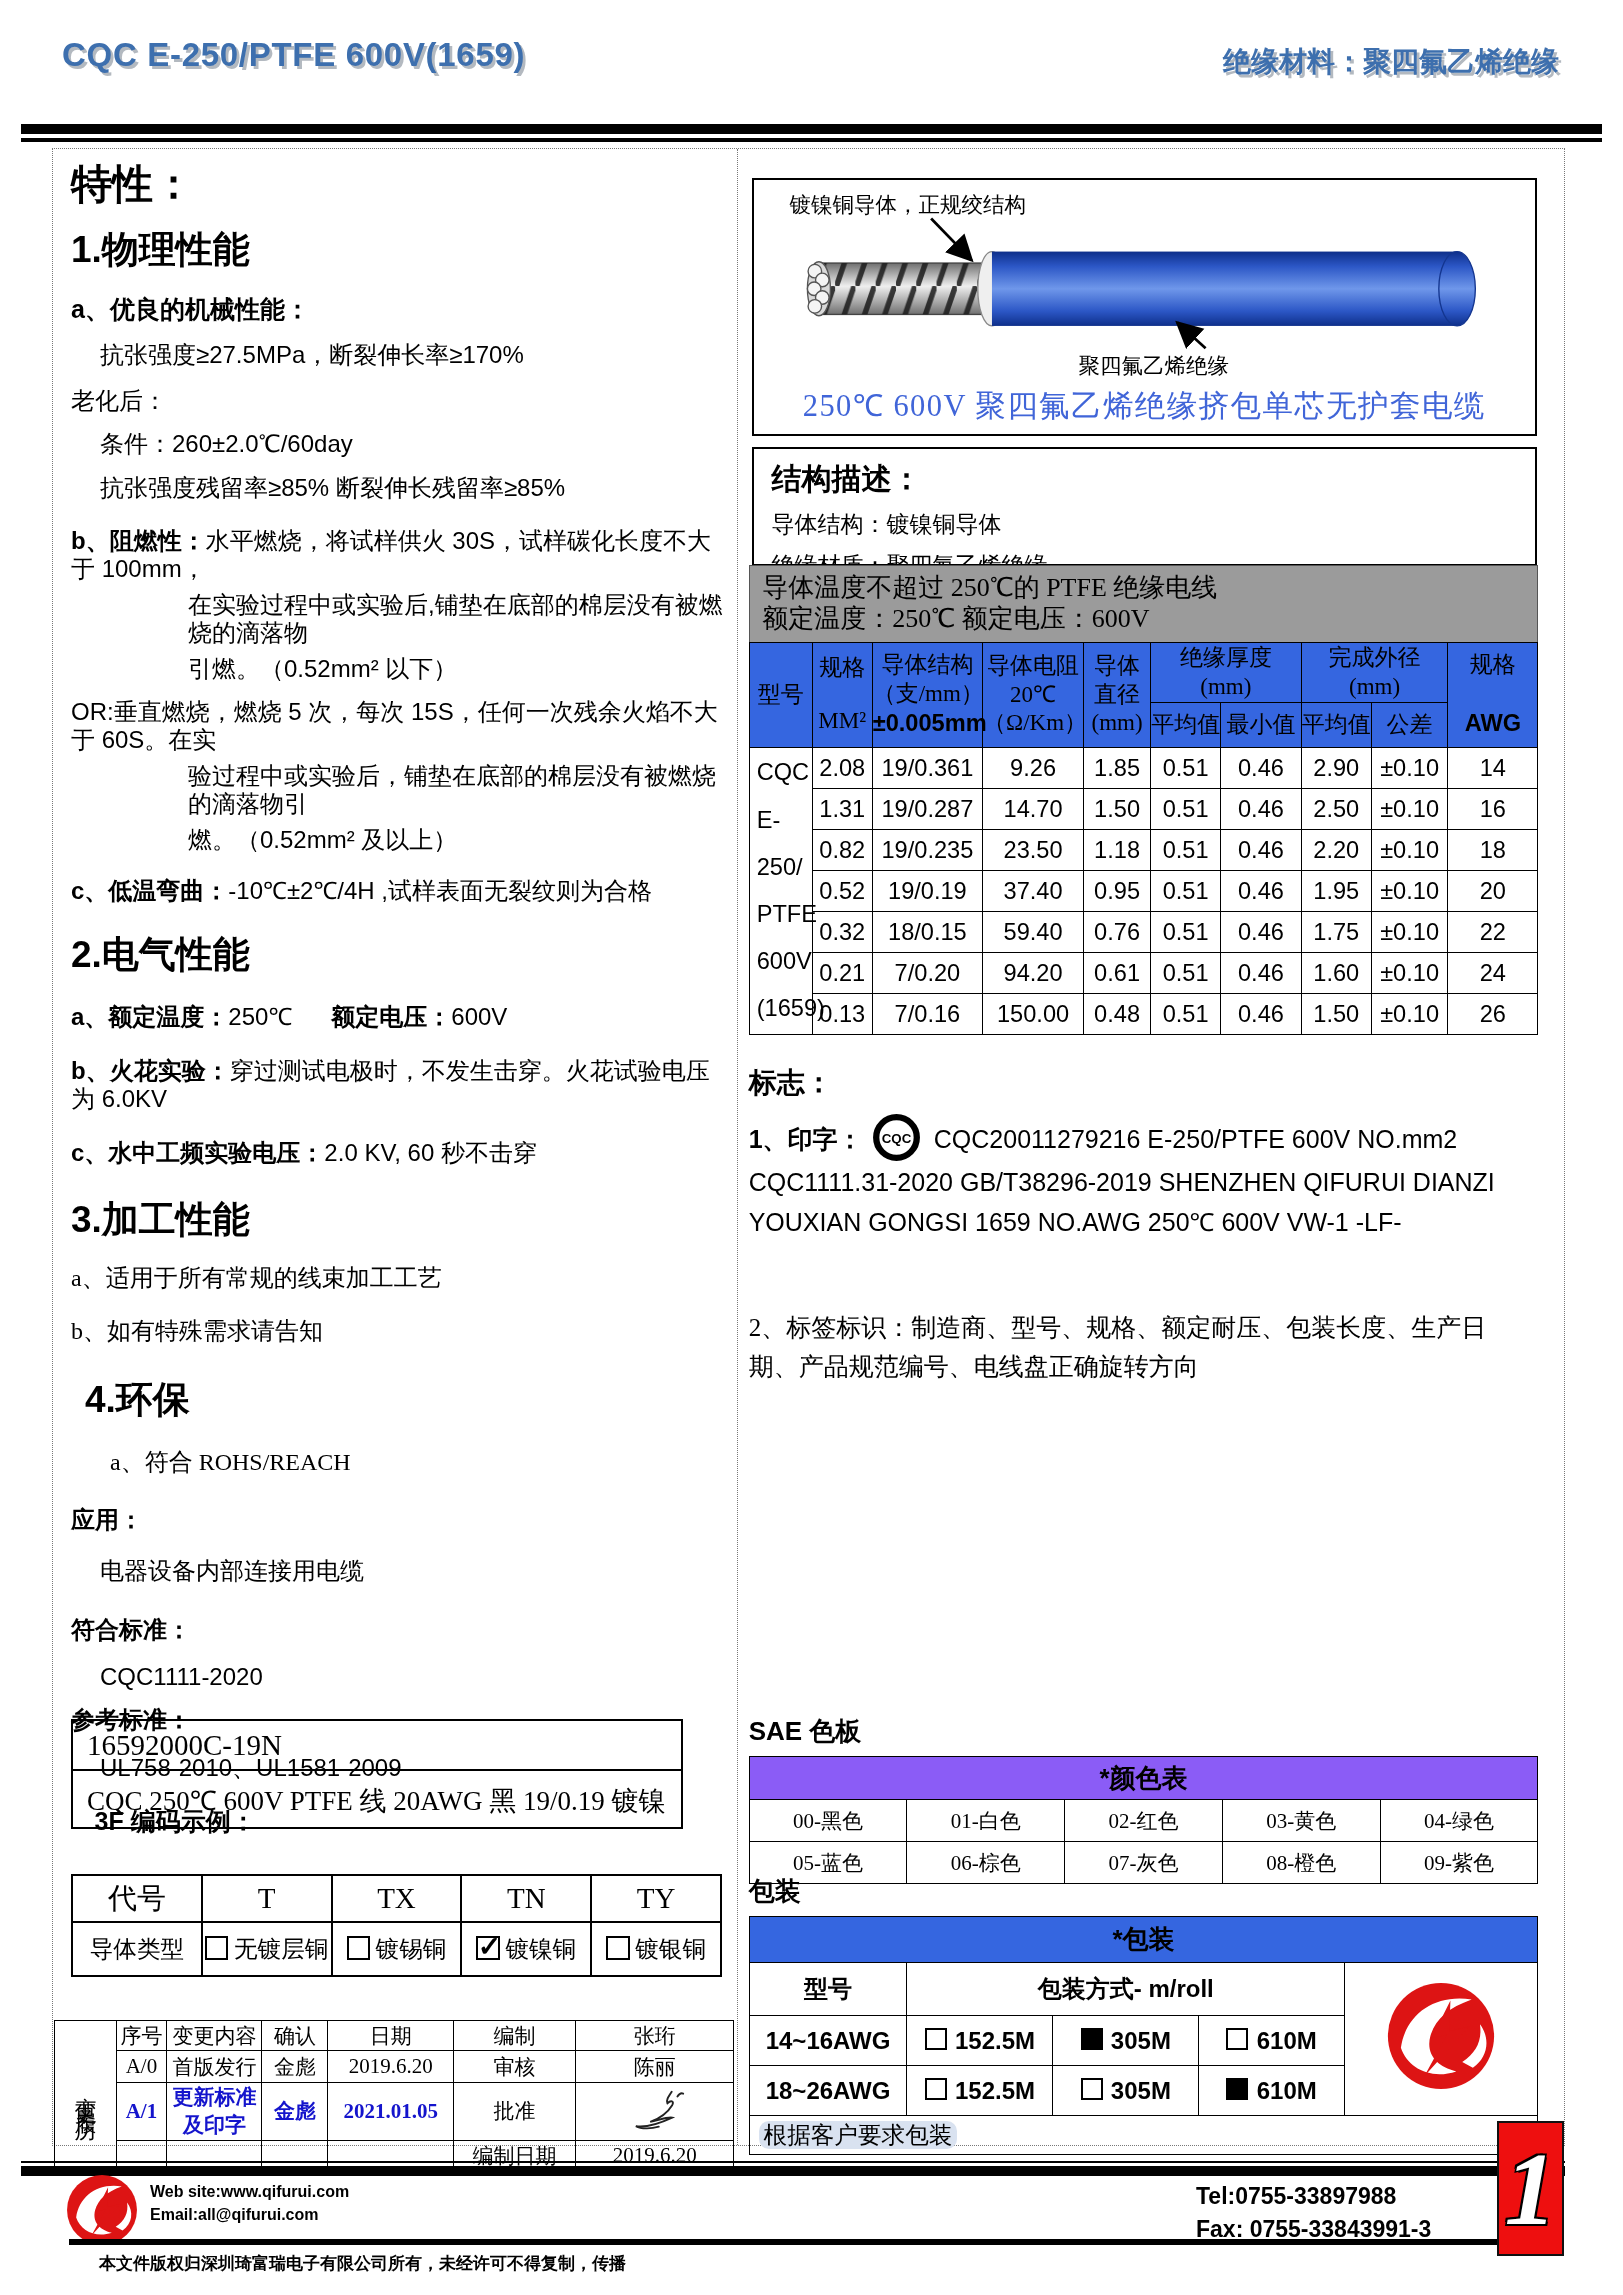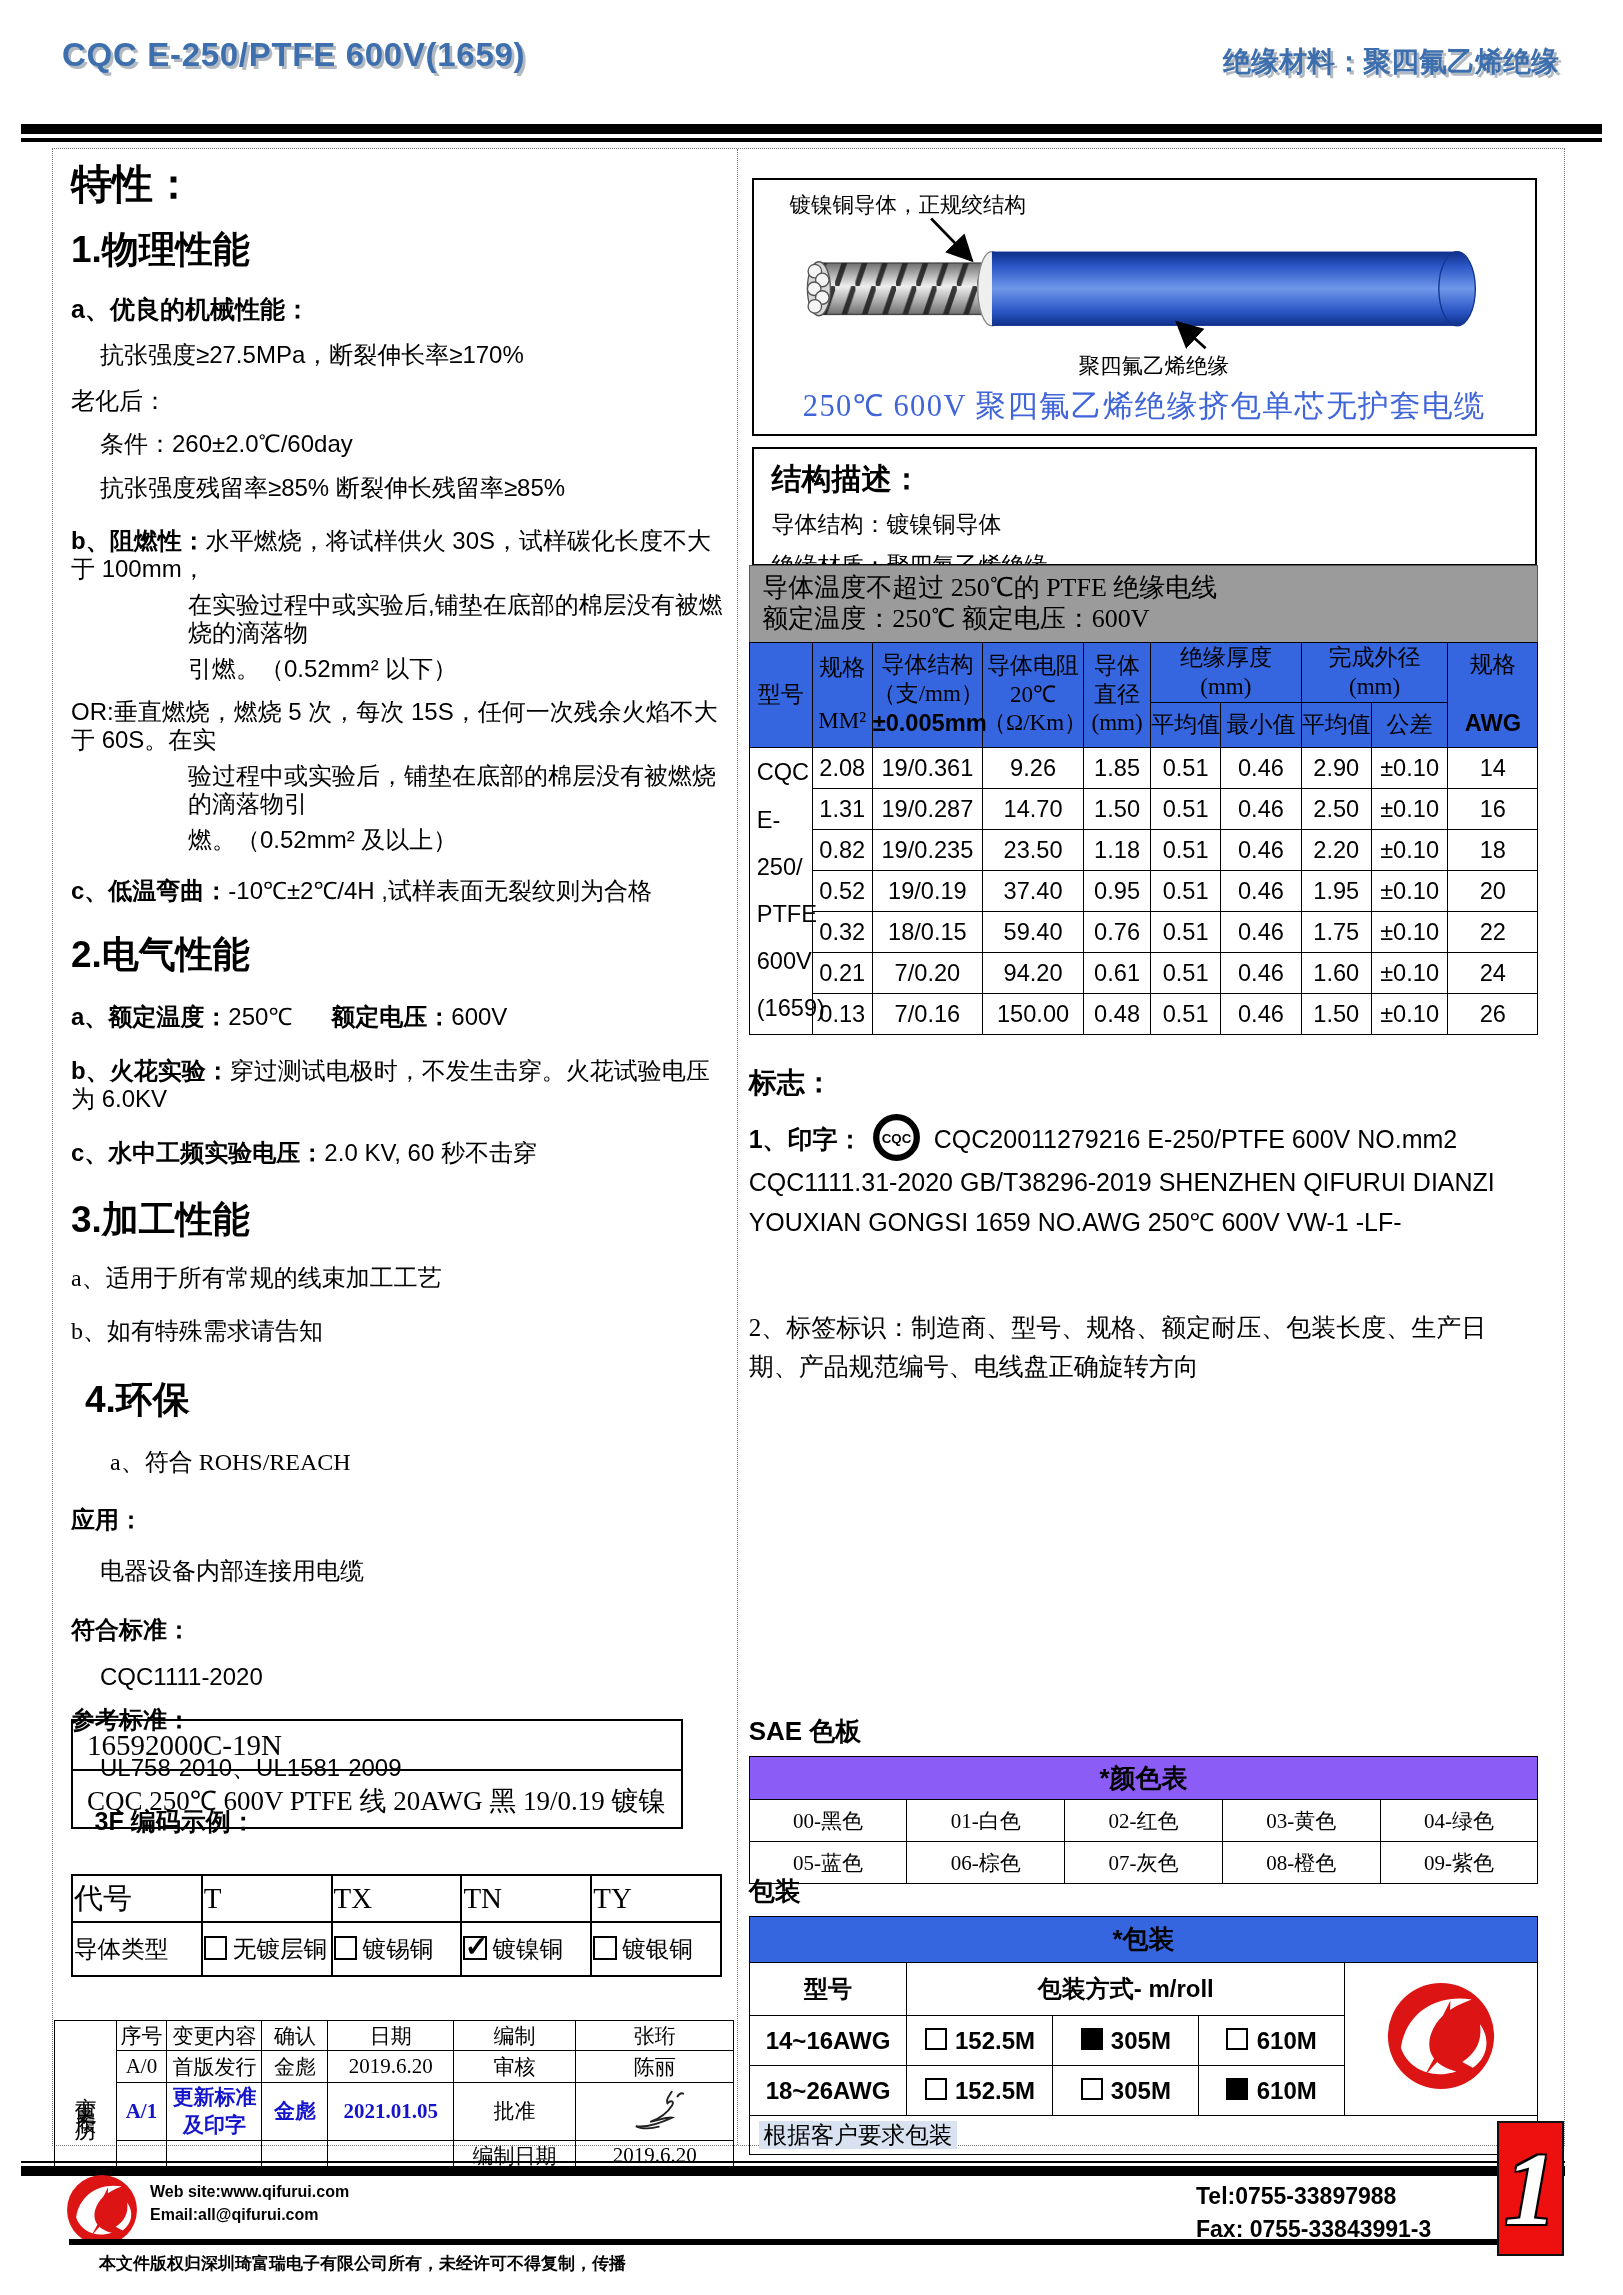--- a/index.html
+++ b/index.html
@@ -39,21 +39,21 @@
   .ind  { padding-left:29px; }
   .ind2 { padding-left:117px; }
   .b { font-weight:bold; }
   .gap { display:inline-block; width:39px; }
 
   .code-box { position:absolute; left:18px; top:1570px; width:608px; border:2.1px solid #000; }
   .code-box .row1 { font-size:29px; font-family:"Liberation Serif", serif; padding:8.3px 14px 7px; border-bottom:2.1px solid #000; }
   .code-box .row2 { font-size:27px; font-family:"Liberation Serif", serif; padding:9.7px 14px 8.3px; }
 
   table.daihao { position:absolute; left:18px; top:1725px; width:651px; border-collapse:collapse; table-layout:fixed; }
-  table.daihao td { border:2.1px solid #000; text-align:left; }
+  table.daihao td { border:2.1px solid #000; text-align:center; }
   table.daihao tr.r1 td { height:43px; font-size:29px; font-family:"Liberation Serif", serif; }
   table.daihao tr.r2 td { height:50px; font-size:23.6px; font-family:"Liberation Serif", serif; }
 
   .cbk { display:inline-block; width:19.4px; height:19.4px; border:2.1px solid #000; position:relative; vertical-align:-2.8px; margin-right:5.6px; background:#fff; }
   .cbk.checked::after { content:"✓"; position:absolute; left:-0.7px; top:-8.3px; font-size:28px; font-weight:bold; color:#000; }
   .cbf { display:inline-block; width:18px; height:18px; border:2.1px solid #000; vertical-align:-1.4px; margin-right:8.3px; background:#fff; }
   .cbf.checked { background:#000; }
 
   table.rev { position:absolute; left:1.4px; top:1871px; width:680px; border-collapse:collapse; table-layout:fixed; }
   table.rev td { border:1.4px solid #000; text-align:center; font-size:21px; font-family:"Liberation Serif", serif; padding:0.7px 2.8px; }
@@ -98,21 +98,21 @@
   table.sae th { background:#8b5cf6; border:1.4px solid #000; height:40px; font-size:26px; font-weight:bold; }
   table.sae td { border:1.4px solid #000; height:39px; text-align:center; font-size:21px; font-family:"Liberation Serif", serif; }
 
   .r-pack { position:absolute; left:9.7px; right:9.7px; top:1725px; }
   table.pack { width:100%; border-collapse:collapse; table-layout:fixed; }
   table.pack th { background:#3566e0; border:1.4px solid #000; height:43px; font-size:26px; font-weight:bold; }
   table.pack td { border:1.4px solid #000; text-align:center; font-size:24px; font-weight:bold; }
   table.pack td.hrow { height:50px; }
   table.pack td.orow { height:47px; }
   table.pack td.note-row { height:36px; text-align:left; font-weight:normal; padding-left:9.7px; }
-  .hl { background:#d9e2f0; font-size:23.6px; font-family:"Liberation Serif", serif; padding:1.4px 4.2px; }
+  .hl { background:#d9e2f0; font-size:23.6px; font-family:"Liberation Serif", serif; padding:1.4px 4.2px;border-radius:10px; }
   .pk-logo svg { width:118px; height:118px; }
 
   
   .f-thin { position:absolute; top:2161px; left:21px; right:58px; height:2.1px; background:#000; }
   .f-bar  { position:absolute; top:2166px; left:21px; right:58px; height:9.7px; background:#000; }
   .f-logo { position:absolute; top:2172px; left:64px; width:76px; height:76px; }
   .f-web  { position:absolute; top:2180px; left:150px; font-size:16px; font-weight:bold; line-height:1.45; }
   .f-tel  { position:absolute; top:2180px; left:1196px; font-size:23px; font-weight:bold; line-height:1.45; }
   .f-line2 { position:absolute; top:2239px; left:69px; right:118px; height:6.2px; background:#000; }
   .f-copy { position:absolute; top:2252px; left:99px; font-size:17px; font-weight:600; font-family:"Liberation Serif", serif; }

